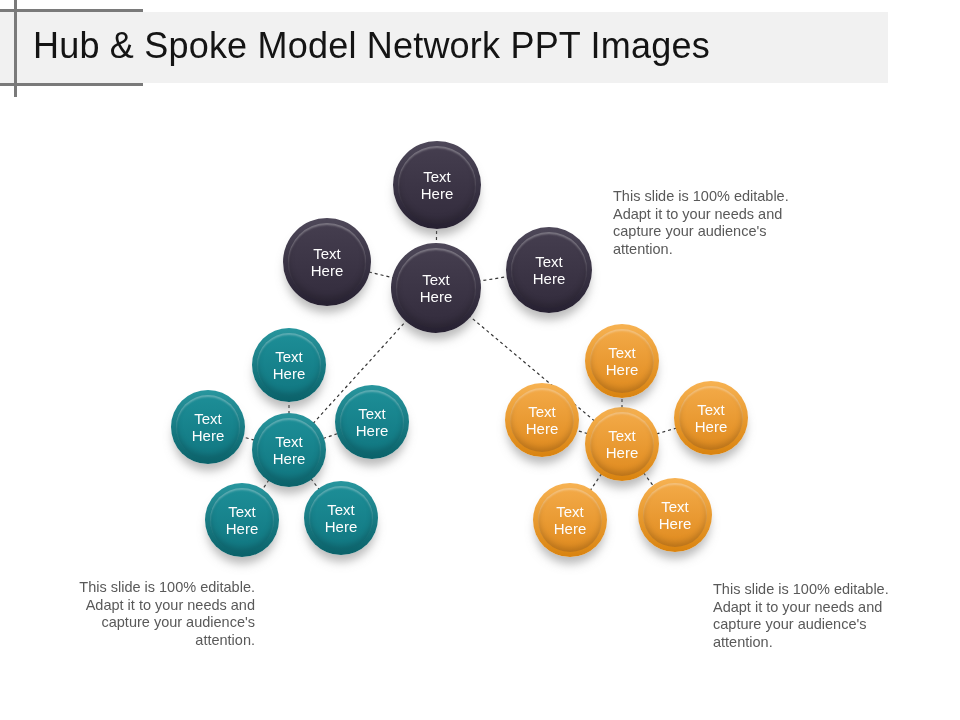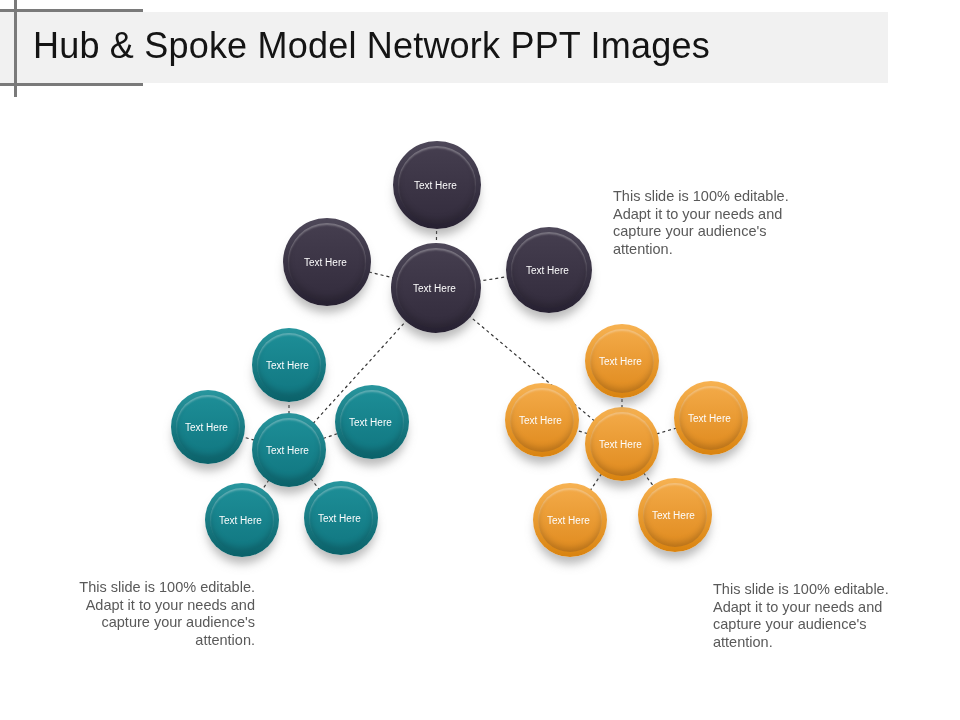--- a/index.html
+++ b/index.html
@@ -28,22 +28,22 @@
   .node{
     position:absolute;border-radius:50%;
     box-shadow:0 9px 10px -2px rgba(120,120,120,0.5);
   }
   .node-inner{
     position:absolute;inset:5px;border-radius:50%;
     display:flex;align-items:center;justify-content:center;
     box-shadow:inset 0 2px 2px rgba(255,255,255,0.30), inset 0 -4px 6px rgba(0,0,0,0.18);
   }
   .node-label{
-    color:#fdfdfd;font-size:10px;line-height:17px;
-    text-align:left;width:46px;
+    color:#fdfdfd;font-size:15px;line-height:17px;
+    text-align:center;width:46px;
   }
 
   
   .caption{
     position:absolute;color:#595959;
     font-size:14.5px;line-height:17.5px;
     white-space:pre-line;
   }
   .caption-right{left:613px;top:188px;width:192px;text-align:left;}
   .caption-bl{left:63px;top:579px;width:192px;text-align:right;}

